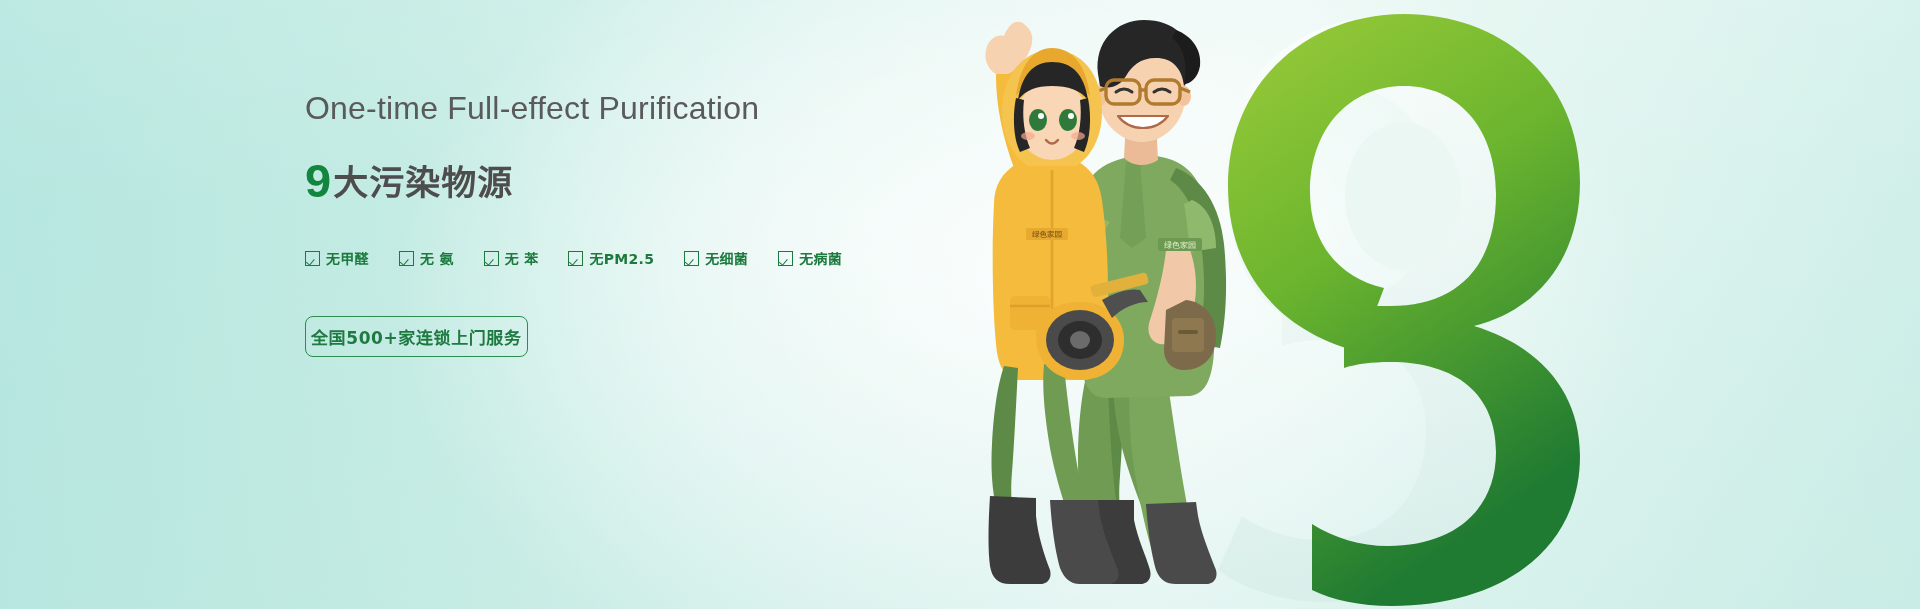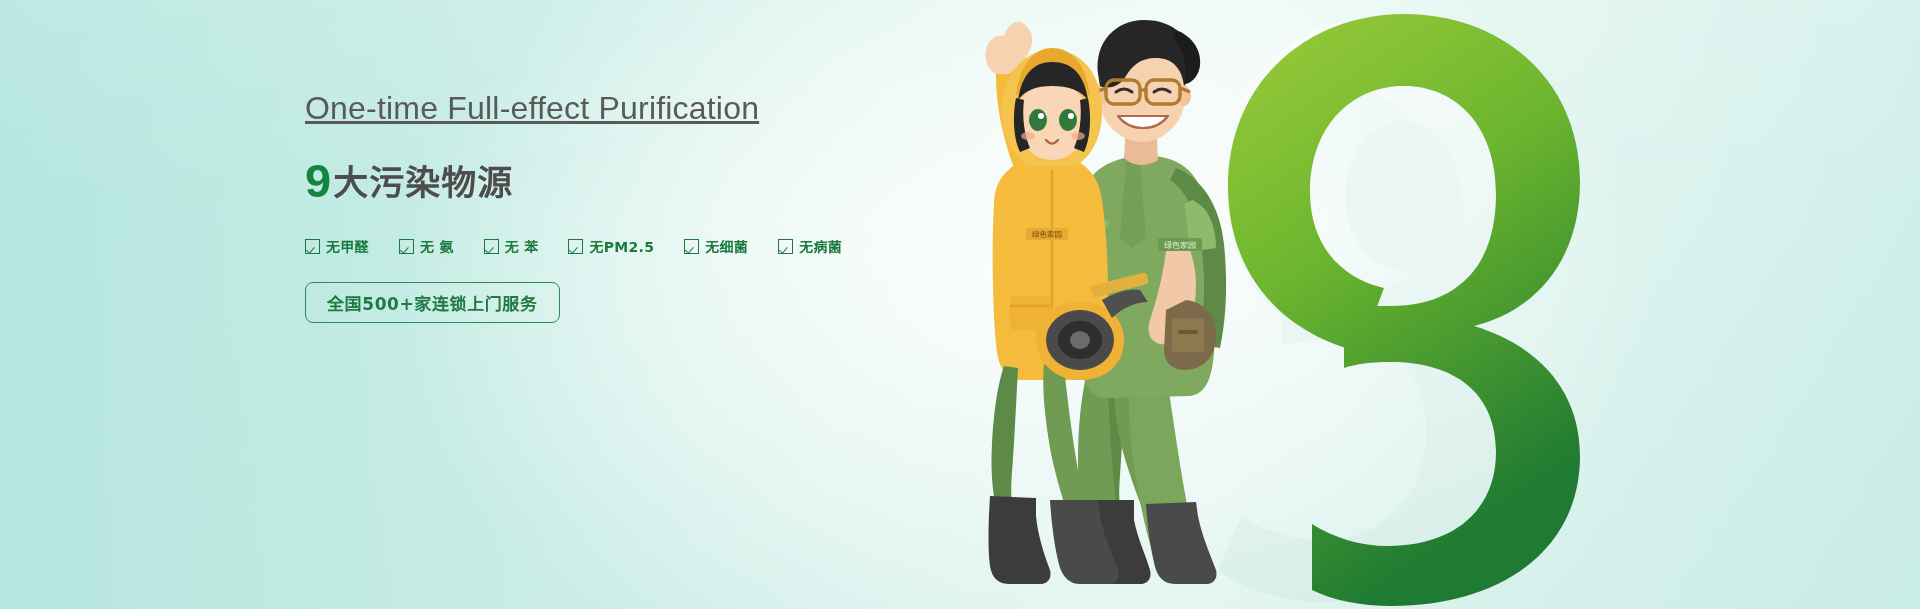--- a/index.html
+++ b/index.html
@@ -22,21 +22,20 @@
   
   .copy{position:absolute;left:305px;top:88px;width:820px;z-index:6;}
 
   .eng{
     color:#5a5a5a;
     font-size:32px;
     line-height:41px;
     font-weight:400;
     letter-spacing:0.2px;
     white-space:nowrap;
-    text-decoration:underline;
   }
 
   .cn-head{
     margin-top:26px;
     white-space:nowrap;
     color:#4d4d4d;
     font-family:"DejaVu Sans","Liberation Sans",sans-serif;
     font-size:35px;
     font-weight:700;
     letter-spacing:1px;
@@ -49,21 +48,21 @@
     font-size:47px;
     font-weight:700;
     line-height:47px;
     margin-right:1px;
     position:relative;top:2px;
   }
   .cn-head .gap{display:inline-block;width:22px;}
 
   
   .checks{
-    margin-top:30px;
+    margin-top:42px;
     display:flex;align-items:center;
     white-space:nowrap;
   }
   .chk{
     display:flex;align-items:center;
     margin-right:30px;
     color:#1d7a3e;
     font-family:"DejaVu Sans","Liberation Sans",sans-serif;
     font-size:14px;
     font-weight:700;
@@ -80,24 +79,24 @@
   .tick::before{
     content:"";position:absolute;
     left:2px;top:5px;width:3.5px;height:6.5px;
     border-right:1.6px solid #1d7a3e;
     border-bottom:1.6px solid #1d7a3e;
     transform:rotate(40deg);
   }
 
   
   .pill{
-    margin-top:26px;
+    margin-top:48px;
     display:inline-flex;align-items:center;justify-content:center;
     height:41px;
-    padding:0 21px;
+    padding:0 5px;
     border:1.6px solid #2e8b52;
     border-radius:8px;
     color:#1f7a41;
     font-family:"DejaVu Sans","Liberation Sans",sans-serif;
     font-size:17px;
     font-weight:700;
     letter-spacing:0.6px;
     background:transparent;
     cursor:pointer;
     white-space:nowrap;

